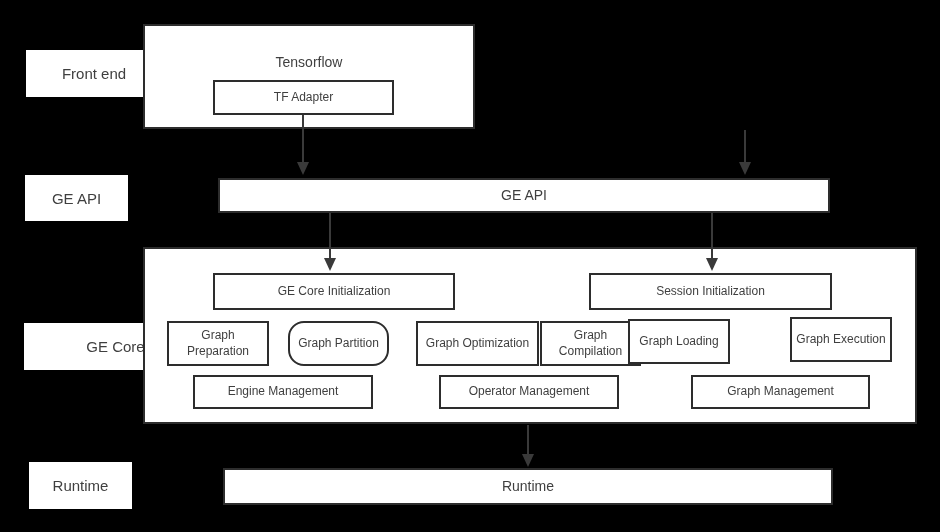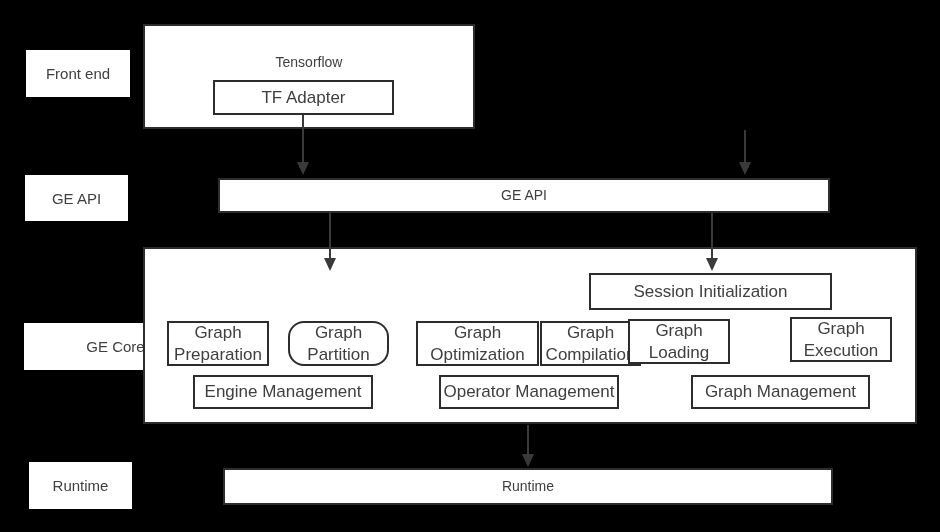--- a/index.html
+++ b/index.html
@@ -29,21 +29,21 @@
   .box {
     position: absolute;
     box-sizing: border-box;
     background: #ffffff;
     border: 2px solid #2d2d2d;
     color: #3f3f3f;
     display: flex;
     align-items: center;
     justify-content: center;
     text-align: center;
-    font-size: 17px;
+    font-size: 12px;
     line-height: 1.26;
   }
   .box.lg { font-size: 14px; }
   .boxtext {
     position: absolute;
     color: #3f3f3f;
     font-size: 14px;
     text-align: center;
   }
   .arrow {
@@ -62,32 +62,33 @@
     border-left: 6px solid transparent;
     border-right: 6px solid transparent;
     border-top: 13px solid #3a3a3a;
   }
 </style>
 </head>
 <body>
 
 <div id="stage">
 
-  <div class="rowlabel" style="left:26px; top:50px; width:104px; height:47px;">Front end</div>
+  <div class="rowlabel" style="left:26px; top:50px; width:104px; height:47px;padding-left:16px;">Front end</div>
   <div class="rowlabel" style="left:25px; top:175px; width:103px; height:46px;">GE API</div>
   <div class="rowlabel" style="left:24px; top:323px; width:103px; height:47px;padding-left:40px;">GE Core</div>
   <div class="rowlabel" style="left:29px; top:462px; width:103px; height:47px;">Runtime</div>
 
   <div class="box lg" style="left:143px; top:24px; width:332px; height:105px;"></div>
   <div class="boxtext" style="left:143px; top:54px; width:332px;">Tensorflow</div>
   <div class="box" style="left:213px; top:80px; width:181px; height:35px;">TF Adapter</div>
 
   <div class="box lg" style="left:218px; top:178px; width:612px; height:35px;">GE API</div>
 
   <div class="box" style="left:143px; top:247px; width:774px; height:177px;"></div>
+  <div class="box" style="left:213px; top:273px; width:242px; height:37px;">GE Core Initialization</div>
   <div class="box" style="left:589px; top:273px; width:243px; height:37px;">Session Initialization</div>
 
   <div class="box" style="left:167px; top:321px; width:102px; height:45px;">Graph Preparation</div>
   <div class="box" style="left:288px; top:321px; width:101px; height:45px;border-radius:16px;">Graph Partition</div>
   <div class="box" style="left:416px; top:321px; width:123px; height:45px;">Graph Optimization</div>
   <div class="box" style="left:540px; top:321px; width:101px; height:45px;">Graph Compilation</div>
   <div class="box" style="left:628px; top:319px; width:102px; height:45px;">Graph Loading</div>
   <div class="box" style="left:790px; top:317px; width:102px; height:45px;">Graph Execution</div>
 
   <div class="box" style="left:193px; top:375px; width:180px; height:34px;">Engine Management</div>

